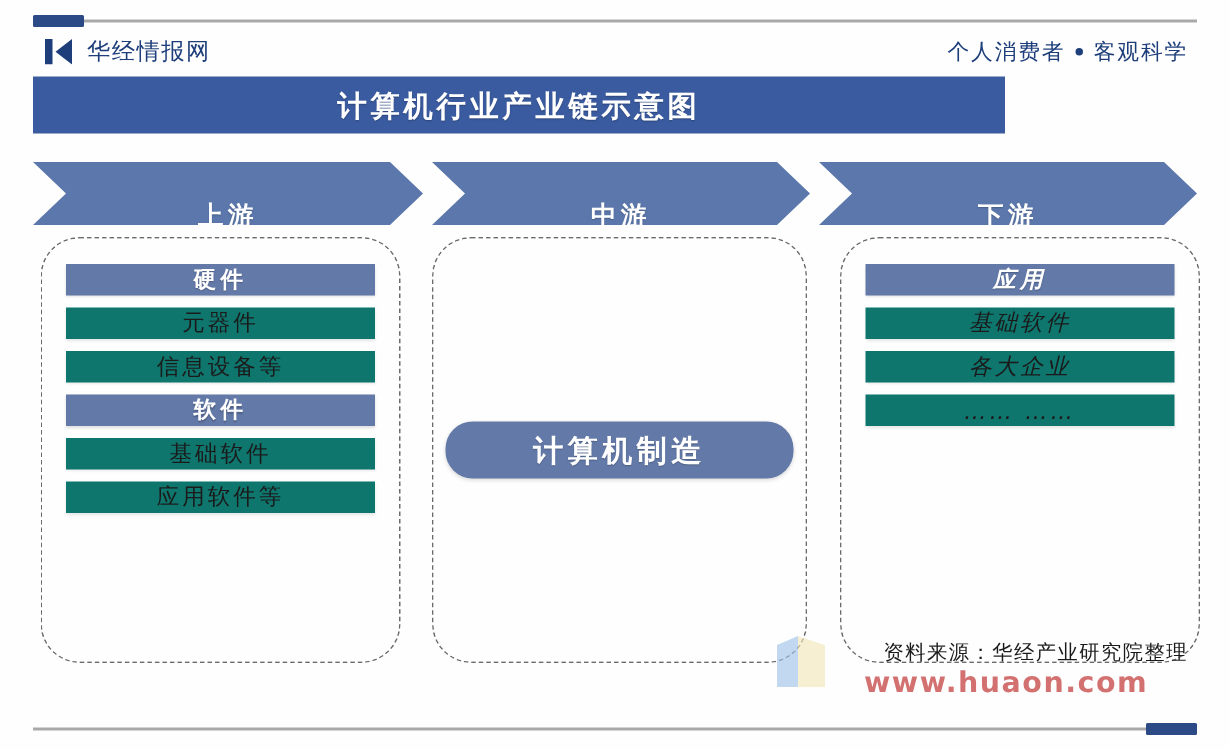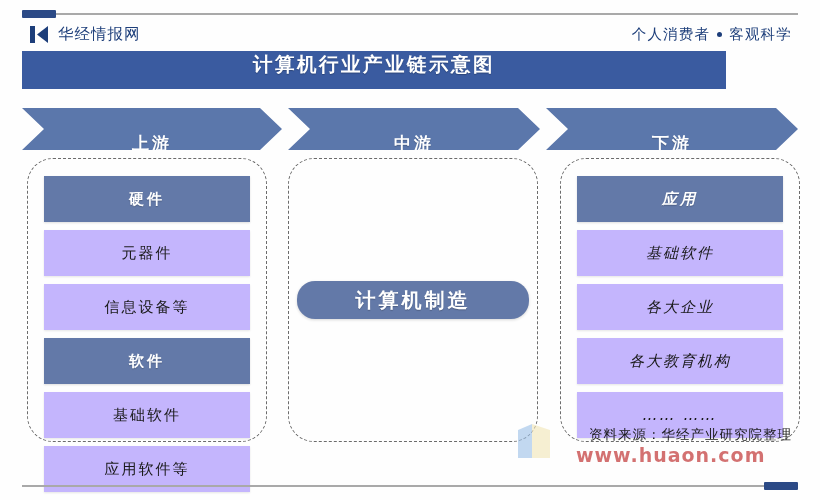--- a/index.html
+++ b/index.html
@@ -76,24 +76,24 @@
     border-radius: 50%;
     background: #1d3e7a;
     margin: 0 7px;
     vertical-align: middle;
   }
 
   
   .title-bar {
     position: absolute;
     left: 22px; top: 51px;
-    width: 704px; height: 38px;
+    width: 648px; height: 38px;
     background: #3a5ba0;
     display: flex;
-    align-items: flex-start;
+    align-items: center;
     justify-content: center;
   }
   .title-bar .t {
     color: #ffffff;
     font-size: 19.5px;
     font-weight: bold;
     letter-spacing: 2.5px;
     text-shadow: 0 1px 1px rgba(0,0,0,.25);
   }
 
@@ -147,38 +147,38 @@
   }
   .stack-mid {
     position: absolute;
     left: 0; right: 0;
     top: 50%;
     transform: translateY(-50%);
     padding: 0 8px;
   }
 
   .cell {
-    height: 46px;
+    height: 21px;
     display: flex;
     align-items: center;
     justify-content: center;
     font-size: 15px;
     letter-spacing: 2px;
     white-space: nowrap;
   }
   .cell.head {
     background: #6379a8;
     color: #ffffff;
     font-weight: bold;
     letter-spacing: 3px;
     text-shadow: 0 1px 1px rgba(0,0,0,.22);
     box-shadow: 0 1px 2px rgba(0,0,0,.13);
   }
   .cell.item {
-    background: #c4b5fd;
+    background: #0f766e;
     color: #1a1a1a;
     box-shadow: 0 1px 2px rgba(0,0,0,.10);
   }
   .cell.mid-box {
     height: 38px;
     background: #6379a8;
     color: #ffffff;
     font-weight: bold;
     font-size: 20px;
     letter-spacing: 3px;
@@ -298,21 +298,20 @@
     <div class="stack-mid">
       <div class="cell mid-box">计算机制造</div>
     </div>
   </div>
 
   <div class="panel panel-down">
     <div class="stack">
       <div class="cell head">应用</div>
       <div class="cell item">基础软件</div>
       <div class="cell item">各大企业</div>
-      <div class="cell item">各大教育机构</div>
       <div class="cell item">…… ……</div>
     </div>
   </div>
 
   <div class="watermark">
     <svg class="wm-logo" viewBox="0 0 46 42">
       <polygon points="2,10 16,4 16,38 2,38" fill="#9fc2e8"></polygon>
       <polygon points="16,4 34,10 34,38 16,38" fill="#f2e6b8"></polygon>
     </svg>
     <div class="wm-url">www.huaon.com</div>

